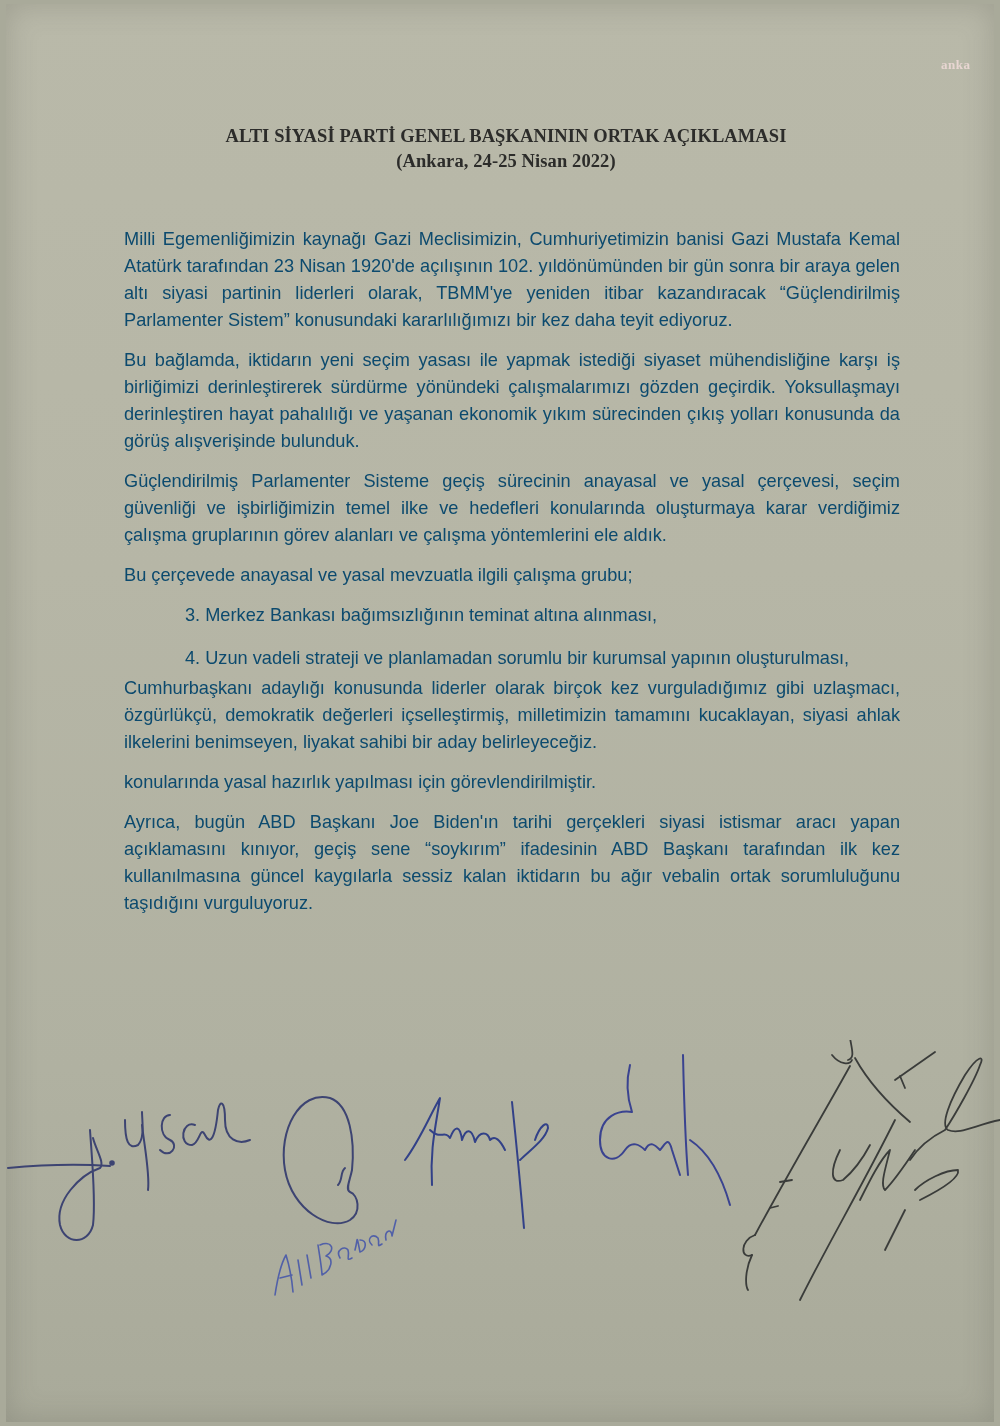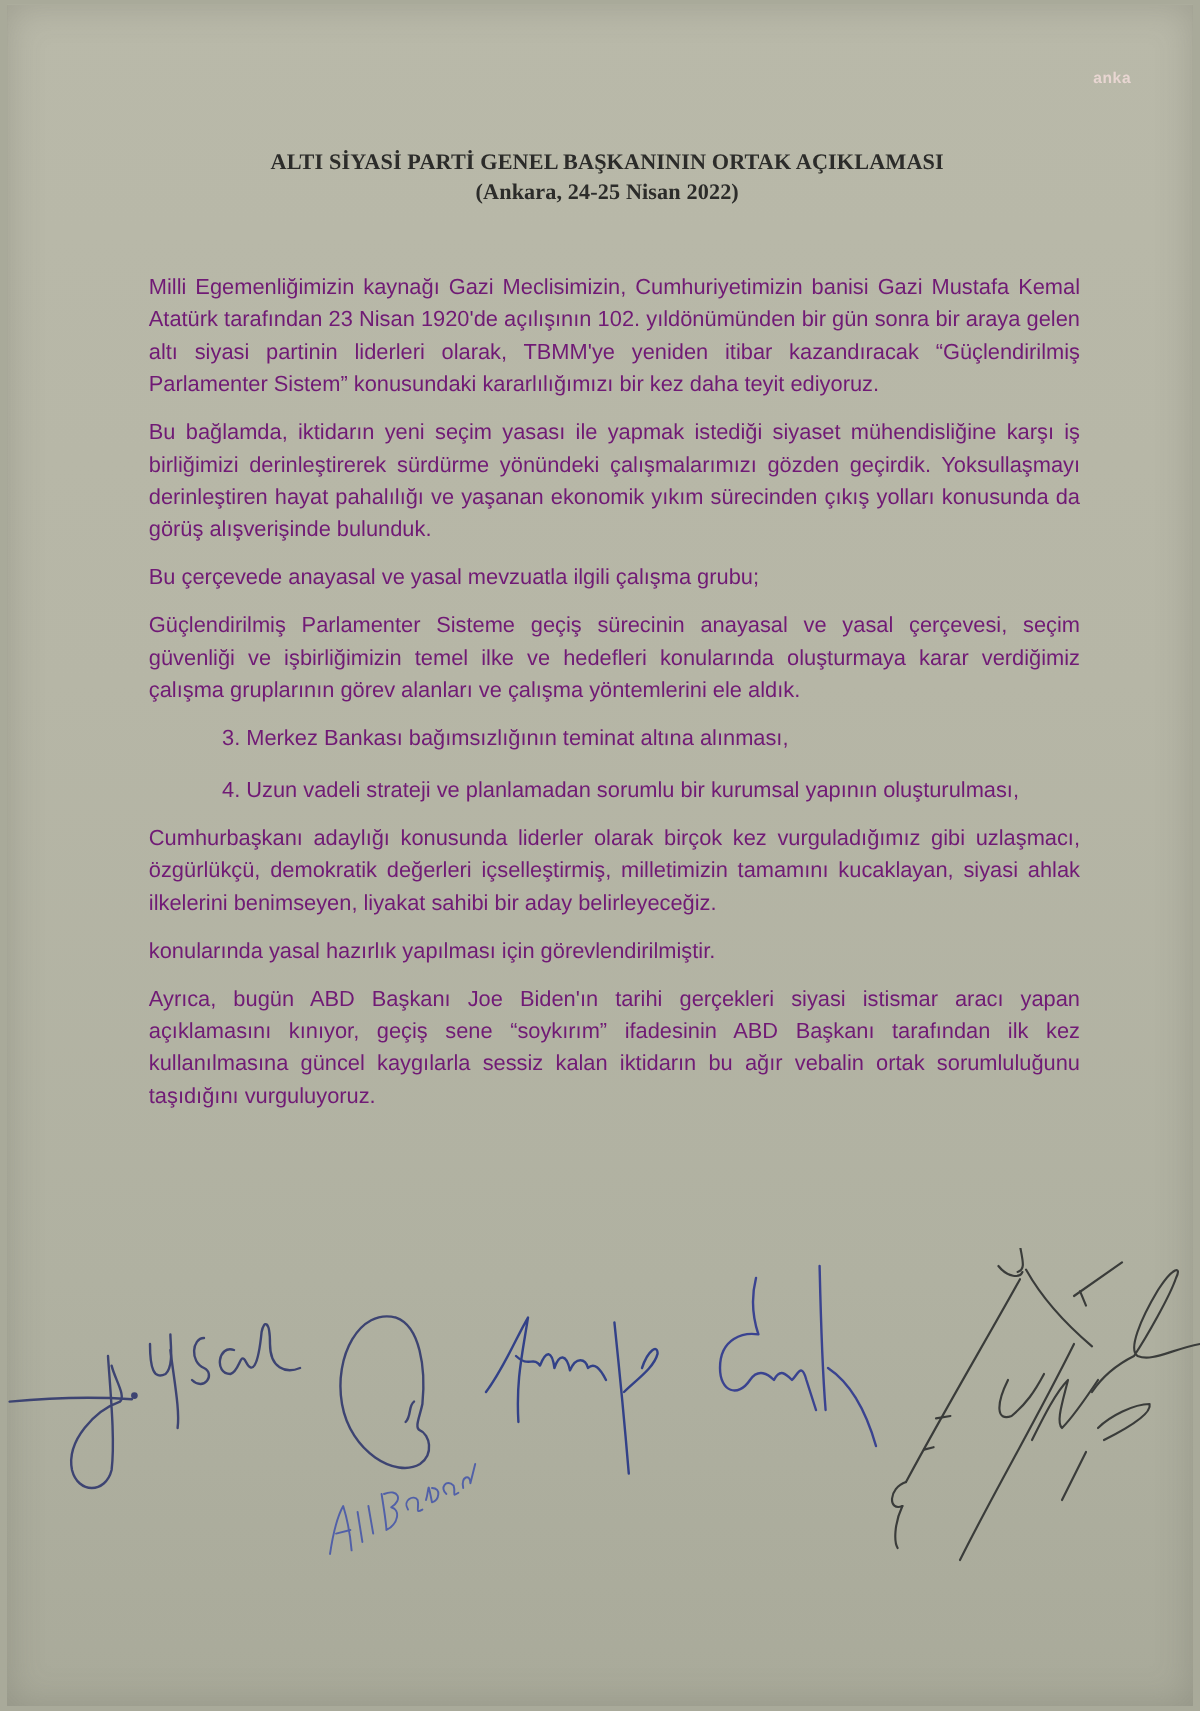--- a/index.html
+++ b/index.html
@@ -8,57 +8,57 @@
     background: #a9aa9a;
     position: relative;
     font-family: "Liberation Sans", sans-serif;
   }
   .page {
     position: absolute; left: 6px; top: 4px; width: 988px; height: 1418px;
     background: linear-gradient(180deg, #b9b9a9 0%, #b6b6a6 40%, #b0b1a1 75%, #a9aa9a 100%);
     box-shadow: inset 0 0 30px rgba(80,80,70,0.25);
   }
   .watermark {
-    position: absolute; left: 905px; top: 53px;
+    position: absolute; left: 935px; top: 53px;
     color: #e8d6d2; font-size: 13px; font-weight: bold; letter-spacing: 0.5px;
-    font-family: Liberation Sans, sans-serif;
+    font-family: Liberation Serif, serif;
   }
   .title {
     position: absolute; left: 0; width: 1000px; top: 120px; text-align: center;
     font-family: "Liberation Serif", serif; font-weight: bold;
     color: #2c2c2a; font-size: 18.5px; line-height: 25px; letter-spacing: 0.1px;
   }
   .body-text {
     position: absolute; left: 124px; width: 776px; top: 226px;
-    color: #701a75; font-size: 18.2px; line-height: 27px;
+    color: #0c4a6e; font-size: 18.2px; line-height: 27px;
     font-family: "Liberation Sans", sans-serif;
   }
   .para { margin: 0 0 13px 0; text-align: justify; }
   .list { margin: 0; padding: 0; list-style: none; }
   .list li { margin: 0 0 16px 61px; text-align: justify; }
-  .list li:last-child { margin-bottom: 13px; }
+  .list li:last-child { margin-bottom: 3px; }
   .sigs { position: absolute; left: 0; top: 1040px; width: 1000px; height: 280px; }
 </style>
 </head>
 <body>
 
 <div class="page">
   <div class="watermark">anka</div>
 
   <div class="title">
     <div>ALTI SİYASİ PARTİ GENEL BAŞKANININ ORTAK AÇIKLAMASI</div>
     <div>(Ankara, 24-25 Nisan 2022)</div>
   </div>
 </div>
 
 <div class="body-text">
   <p class="para">Milli Egemenliğimizin kaynağı Gazi Meclisimizin, Cumhuriyetimizin banisi Gazi Mustafa Kemal Atatürk tarafından 23 Nisan 1920'de açılışının 102. yıldönümünden bir gün sonra bir araya gelen altı siyasi partinin liderleri olarak, TBMM'ye yeniden itibar kazandıracak “Güçlendirilmiş Parlamenter Sistem” konusundaki kararlılığımızı bir kez daha teyit ediyoruz.</p>
   <p class="para">Bu bağlamda, iktidarın yeni seçim yasası ile yapmak istediği siyaset mühendisliğine karşı iş birliğimizi derinleştirerek sürdürme yönündeki çalışmalarımızı gözden geçirdik. Yoksullaşmayı derinleştiren hayat pahalılığı ve yaşanan ekonomik yıkım sürecinden çıkış yolları konusunda da görüş alışverişinde bulunduk.</p>
+  <p class="para">Güçlendirilmiş Parlamenter Sisteme geçiş sürecinin anayasal ve yasal çerçevesi, seçim güvenliği ve işbirliğimizin temel ilke ve hedefleri konularında oluşturmaya karar verdiğimiz çalışma gruplarının görev alanları ve çalışma yöntemlerini ele aldık.</p>
   <p class="para">Bu çerçevede anayasal ve yasal mevzuatla ilgili çalışma grubu;</p>
-  <p class="para">Güçlendirilmiş Parlamenter Sisteme geçiş sürecinin anayasal ve yasal çerçevesi, seçim güvenliği ve işbirliğimizin temel ilke ve hedefleri konularında oluşturmaya karar verdiğimiz çalışma gruplarının görev alanları ve çalışma yöntemlerini ele aldık.</p>
   <ul class="list">
     <li>3. Merkez Bankası bağımsızlığının teminat altına alınması,</li>
     <li>4. Uzun vadeli strateji ve planlamadan sorumlu bir kurumsal yapının oluşturulması,</li>
   </ul>
   <p class="para">Cumhurbaşkanı adaylığı konusunda liderler olarak birçok kez vurguladığımız gibi uzlaşmacı, özgürlükçü, demokratik değerleri içselleştirmiş, milletimizin tamamını kucaklayan, siyasi ahlak ilkelerini benimseyen, liyakat sahibi bir aday belirleyeceğiz.</p>
   <p class="para">konularında yasal hazırlık yapılması için görevlendirilmiştir.</p>
   <p class="para">Ayrıca, bugün ABD Başkanı Joe Biden'ın tarihi gerçekleri siyasi istismar aracı yapan açıklamasını kınıyor, geçiş sene “soykırım” ifadesinin ABD Başkanı tarafından ilk kez kullanılmasına güncel kaygılarla sessiz kalan iktidarın bu ağır vebalin ortak sorumluluğunu taşıdığını vurguluyoruz.</p>
 </div>
 
 <svg class="sigs" viewBox="0 1040 1000 280" xmlns="http://www.w3.org/2000/svg">

